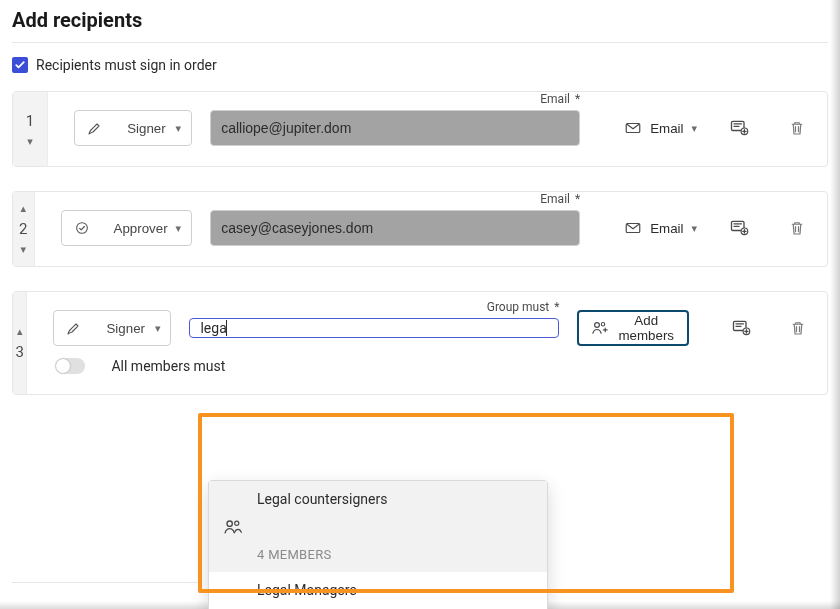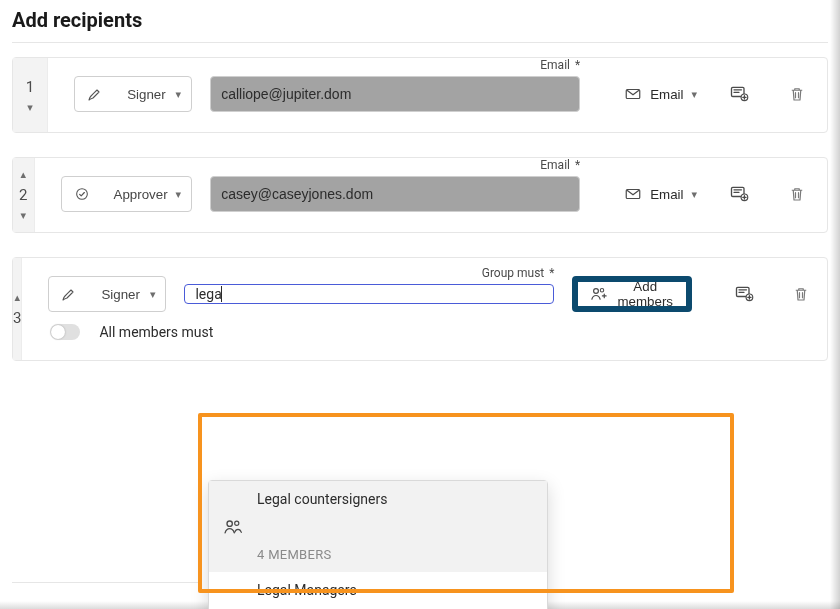--- a/index.html
+++ b/index.html
@@ -62,25 +62,25 @@
   .delivery-btn .chev-down { color: #6e6e6e; font-size: 11px; }
 
   .icon-btn {
     display: inline-flex; align-items: center; justify-content: center;
     width: 32px; height: 32px; background: #fff; border: none; cursor: pointer;
     color: #4b4b4b; border-radius: 4px;
   }
 
   .members-btn {
     display: inline-flex; align-items: center; gap: 8px;
-    border: 6px solid #0c4a6e; border-radius: 4px; height: 36px;
+    border: 2px solid #0c4a6e; border-radius: 4px; height: 36px;
     padding: 0 12px; background: #fff; cursor: pointer; color: #2c2c2c;
   }
 
-  .toggle-row { display: flex; align-items: center; gap: 19px; padding-left: 2px; }
+  .toggle-row { display: flex; align-items: center; gap: 26px; padding-left: 2px; }
   .toggle {
     width: 30px; height: 16px; border-radius: 10px; background: #e0e0e0;
     position: relative; cursor: pointer;
   }
   .toggle .knob {
     position: absolute; top: 1px; left: 1px; width: 14px; height: 14px;
     background: #fff; border-radius: 50%; box-shadow: 0 0 2px rgba(0,0,0,0.3);
   }
 
   .highlight-box {
@@ -128,20 +128,28 @@
   svg { display: block; }
 </style>
 </head>
 <body>
 
 <div class="page">
 
   <h1 class="title">Add recipients</h1>
   <hr class="hr">
 
+  <div class="order-row">
+    <div class="checkbox">
+      <svg viewBox="0 0 16 16">
+          <path d="M3 8.2l3 3 7-7" fill="none" stroke="#fff" stroke-width="2.4" stroke-linecap="round" stroke-linejoin="round"></path>
+        </svg>
+    </div>
+    <span class="order-label">Recipients must sign in order</span>
+  </div>
 
   <div class="card">
     <div class="rail">
       <span class="num">1</span>
       <span class="chev">▾</span>
     </div>
     <div class="body">
       <button class="role-btn">
         <span class="left">
           <span>

